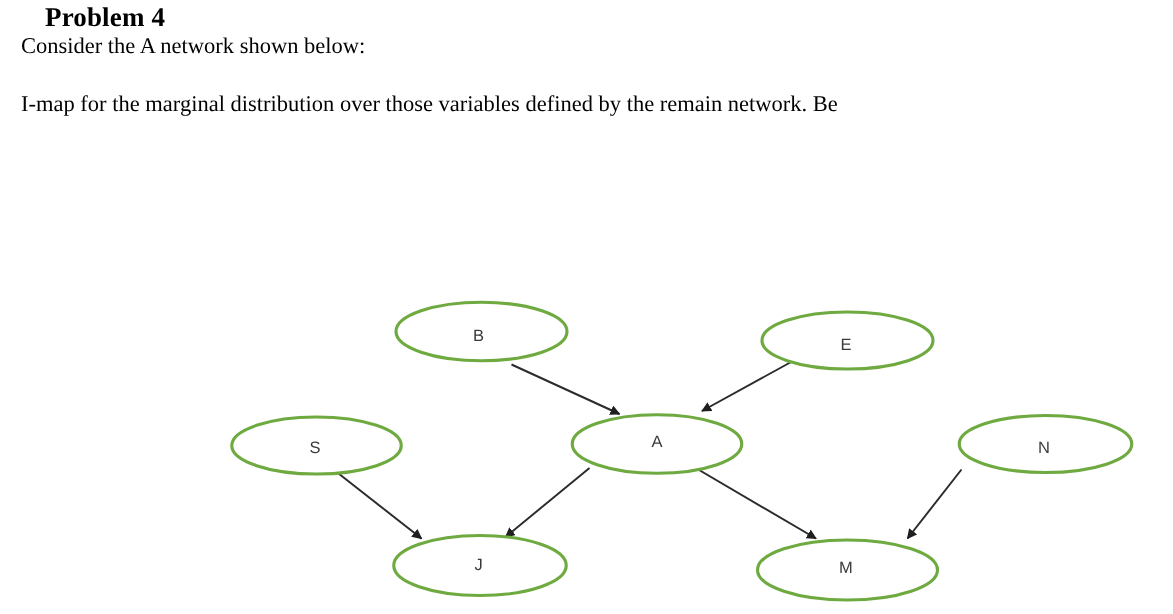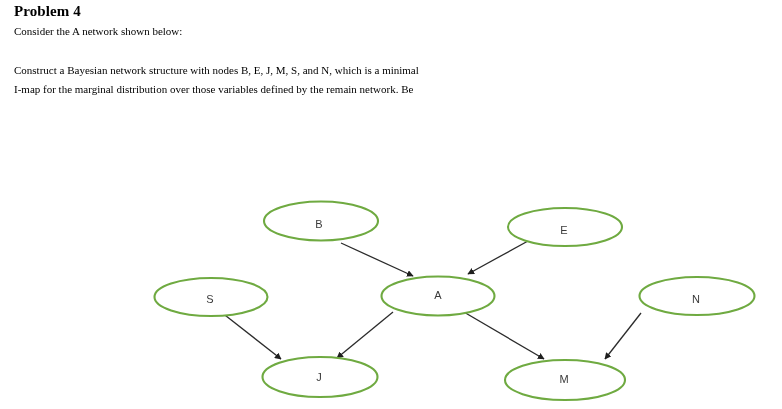--- a/index.html
+++ b/index.html
@@ -24,28 +24,28 @@
   }
 
   
   #text-block {
     position: absolute;
     left: 14px;
     top: 2px;
     width: 752px;
   }
   .problem-heading {
-    font-size: 15px;
+    font-size: 18px;
     font-weight: bold;
     line-height: 19px;
     letter-spacing: 0.1px;
-    margin: 0 0 1px 0;
+    margin: 0 0 1px 16px;
   }
   .body-line {
-    font-size: 11px;
+    font-size: 15px;
     line-height: 19.5px;
     margin: 0;
     white-space: nowrap;
   }
   .spacer-line {
     height: 19px;
   }
 
   
   #diagram {
@@ -68,21 +68,20 @@
 </style>
 </head>
 <body>
 
 <div id="page">
 
   <div id="text-block">
     <p class="problem-heading">Problem 4</p>
     <p class="body-line">Consider the A network shown below:</p>
     <div class="spacer-line"></div>
-    <p class="body-line">Construct a Bayesian network structure with nodes B, E, J, M, S, and N, which is a minimal</p>
     <p class="body-line">I-map for the marginal distribution over those variables defined by the remain network. Be</p>
   </div>
 
   <svg id="diagram" viewBox="0 0 782 409">
     <defs>
       <marker id="arrowhead" viewBox="0 0 10 10" refX="9" refY="5" markerWidth="5.2" markerHeight="5.2" orient="auto-start-reverse">
         <path d="M 0 0 L 10 5 L 0 10 z" fill="#1f1f1f"></path>
       </marker>
     </defs>
     <g id="edges-layer">

